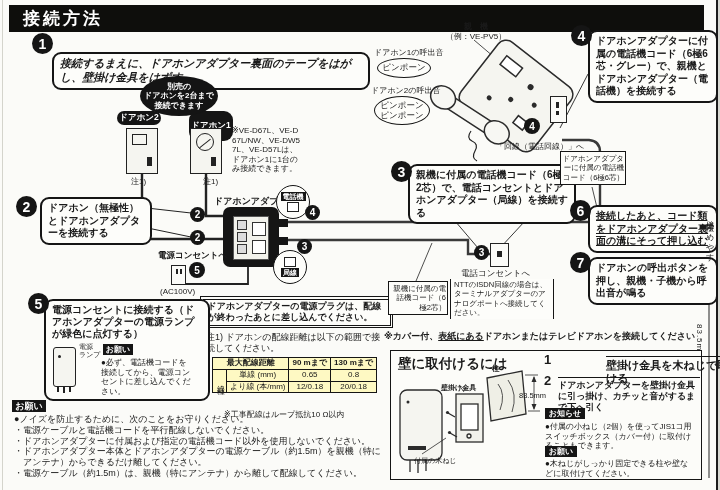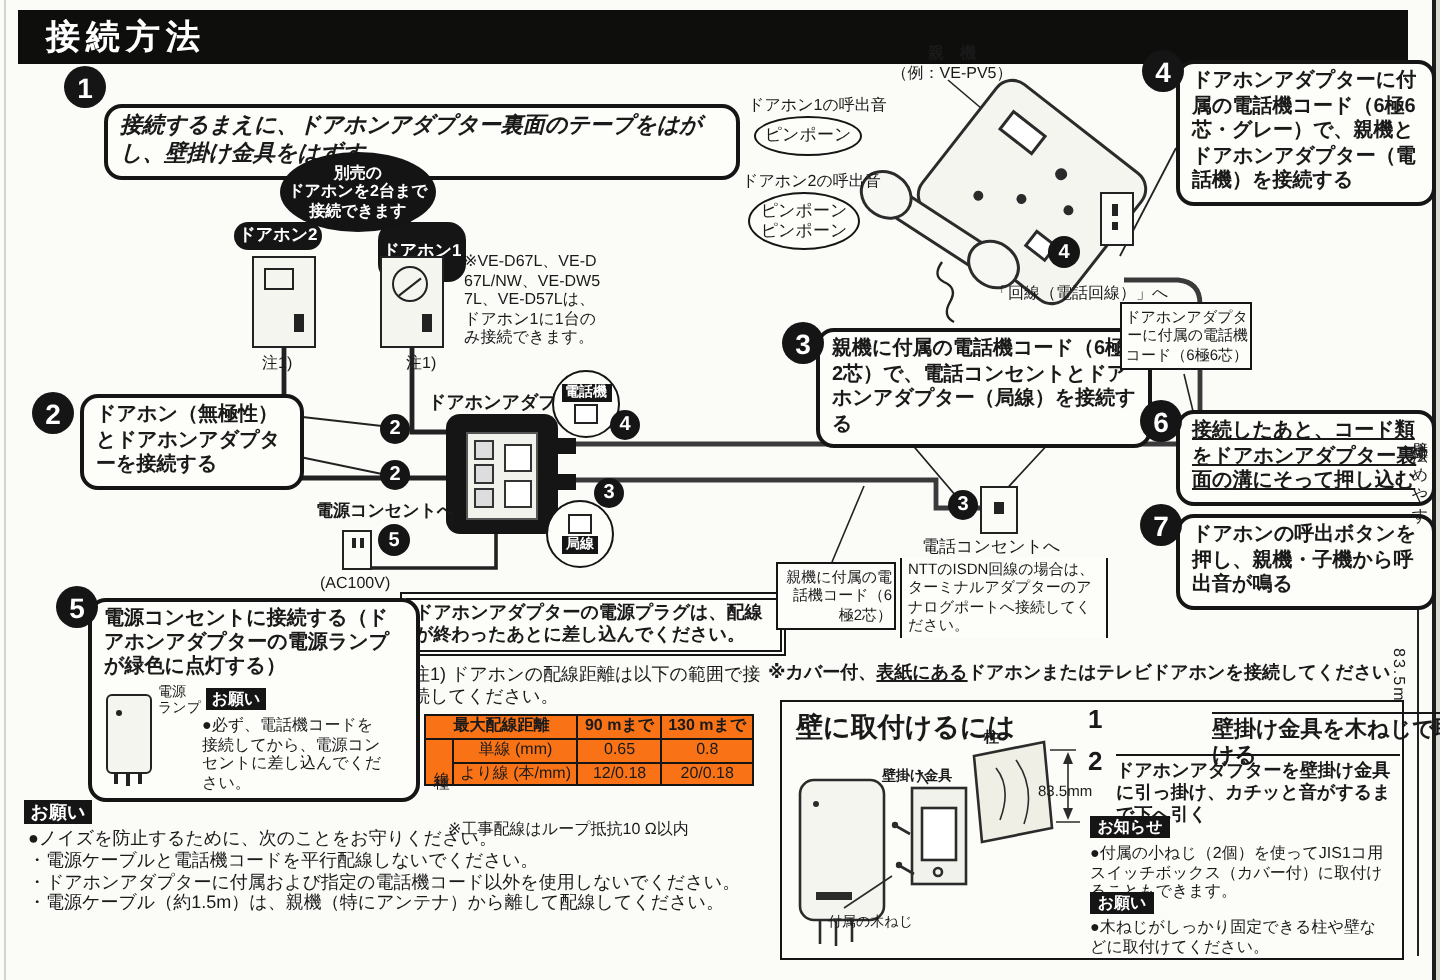--- a/index.html
+++ b/index.html
@@ -36,21 +36,21 @@
   .adapterbody{background:#151515;border-radius:7px;}
   .termblock{background:#f2f2ec;border:1px solid #555;}
   .jackstub{background:#151515;}
   .chip{background:#151515;color:#fff;font-size:7px;line-height:1;padding:1px 2px;font-weight:bold;}
   .plug{border:1.2px solid #222;background:#fff;width:10px;height:8px;}
   
   .dblbox{border:1.8px solid #151515;background:#fdfdfa;padding:1.5px;}
   .dblbox>div{border:1px solid #151515;padding:1px 4px;font-weight:bold;font-size:9px;line-height:1.3;}
   
   table.wt{border-collapse:collapse;font-size:8px;line-height:1.1;}
-  table.wt td,table.wt th{border:1px solid #151515;padding:1px 3px;text-align:center;background:#f97316;}
+  table.wt td,table.wt th{border:1px solid #151515;padding:1px 3px;text-align:center;background:#fef9c3;}
   table.wt .grp{writing-mode:vertical-rl;width:11px;padding:1px;letter-spacing:2px;}
   .vtext{writing-mode:vertical-rl;letter-spacing:1px;}
   .u{text-decoration:underline;}
   .labelbox{border:1px solid #151515;background:#fdfdfa;text-align:right;font-size:7.5px;line-height:1.25;padding:2px 1px;word-break:break-all;}
   .bracketbox{border-left:1.2px solid #151515;border-right:1.2px solid #151515;padding:1px 3px;font-size:7.5px;line-height:1.25;word-break:break-all;background:#fdfdfa;}
   .hang{padding-left:9px;text-indent:-9px;}
   svg{display:block;}
   .edge-r{left:716px;top:0;width:2px;height:490px;background:#1c1c1c;}
   .edge-rg{left:718px;top:0;width:2px;height:490px;background:#d8d8d2;}
   .edge-l{left:2px;top:0;width:1px;height:490px;background:#d4d4cc;}
@@ -219,20 +219,21 @@
 <div class="abs pre" style="left:79px;top:343px;font-size:7px;line-height:1.15;z-index:2;">電源
 ランプ</div>
 <div class="abs badge" style="left:103px;top:344px;width:30px;height:11px;font-size:8px;z-index:2;">お願い</div>
 <div class="abs jp" style="left:101px;top:358px;width:90px;font-size:8px;z-index:2;">●必ず、電話機コードを接続してから、電源コンセントに差し込んでください。</div>
 
 <div class="abs badge" style="left:12px;top:400px;width:34px;height:12px;font-size:9px;">お願い</div>
 <div class="abs" style="left:14px;top:414px;width:372px;font-size:9px;line-height:1.12;">
   <div class="jp">●ノイズを防止するために、次のことをお守りください。</div>
   <div class="jp hang">・電源ケーブルと電話機コードを平行配線しないでください。</div>
   <div class="jp hang">・ドアホンアダプターに付属および指定の電話機コード以外を使用しないでください。</div>
+  <div class="jp hang">・ドアホンアダプター本体とドアホンアダプターの電源ケーブル（約1.5m）を親機（特にアンテナ）からできるだけ離してください。</div>
   <div class="jp hang">・電源ケーブル（約1.5m）は、親機（特にアンテナ）から離して配線してください。</div>
 </div>
 
 <div class="abs" style="left:440px;top:22px;width:72px;text-align:center;font-size:8px;line-height:1.2;">
   <div class="b">親　機</div>
   <div>（例：VE-PV5）</div>
 </div>
 <div class="abs" style="left:374px;top:47px;font-size:8px;">ドアホン1の呼出音</div>
 <div class="abs oval" style="left:377px;top:58px;width:52px;height:18px;">ピンポーン</div>
 <div class="abs" style="left:371px;top:85px;font-size:8px;">ドアホン2の呼出音</div>

